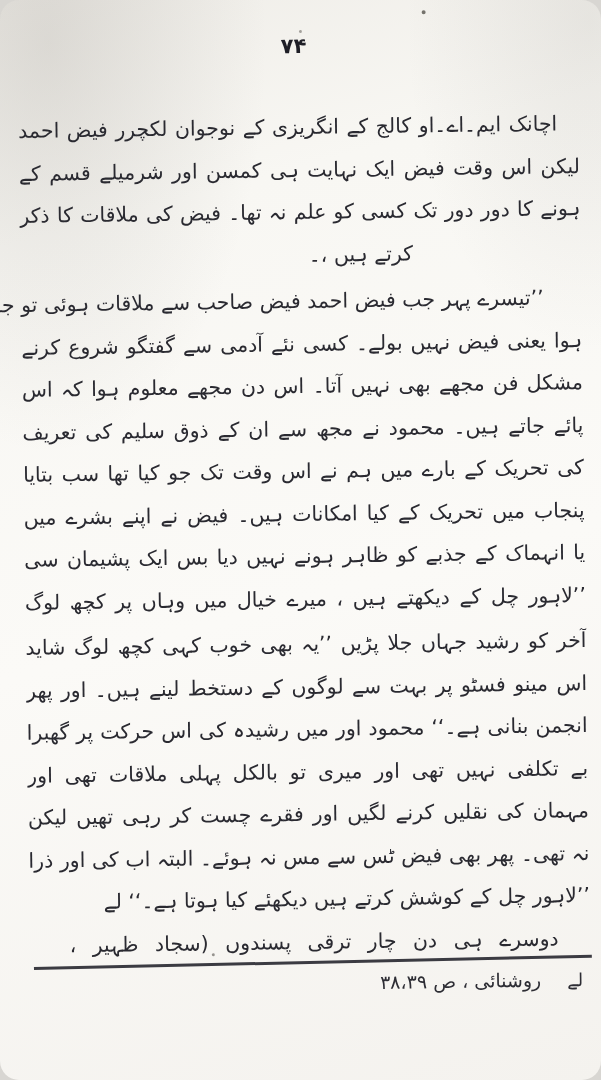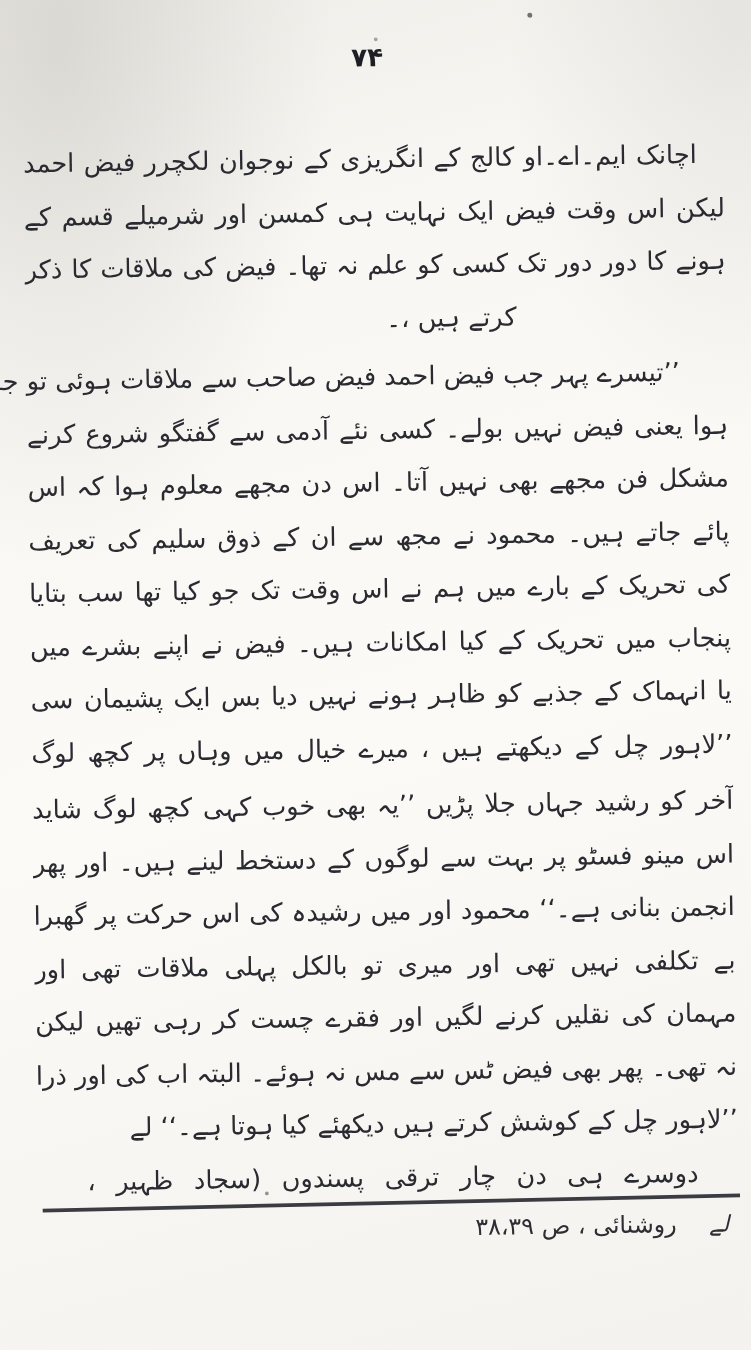--- a/index.html
+++ b/index.html
@@ -12,20 +12,21 @@
     width: 601px;
     height: 1080px;
     margin: 0 auto;
     overflow: hidden;
     background:
       radial-gradient(ellipse at 8% 4%, rgba(120,115,108,0.18) 0%, rgba(120,115,108,0.0) 28%),
       radial-gradient(ellipse at 98% 2%, rgba(120,115,108,0.12) 0%, rgba(120,115,108,0.0) 22%),
       linear-gradient(165deg, #efede8 0%, #f8f7f3 20%, #fbfaf7 55%, #f4f2ee 100%);
     font-family: "DejaVu Sans", sans-serif;
     color: #26262e;
+    border-radius: 19px;
   }
   .sheet {
     position: absolute;
     inset: 0;
     transform: rotate(-0.8deg);
     transform-origin: 50% 50%;
   }
   .page-number {
     position: absolute;
     top: 34px;
@@ -85,21 +86,21 @@
     position: absolute;
     top: 972px;
     right: 24px;
     direction: rtl;
     display: flex;
     align-items: baseline;
     gap: 26px;
     font-size: 19px;
     color: #2d2d34;
   }
-  .footnote .marker { font-size: 18px; font-style: italic; }
+  .footnote .marker { font-size: 18px; }
 </style>
 </head>
 <body>
 
 <div class="page">
   <div class="sheet">
 
     <div class="page-number">۷۴</div>
 
     <span class="speck s1"></span>

